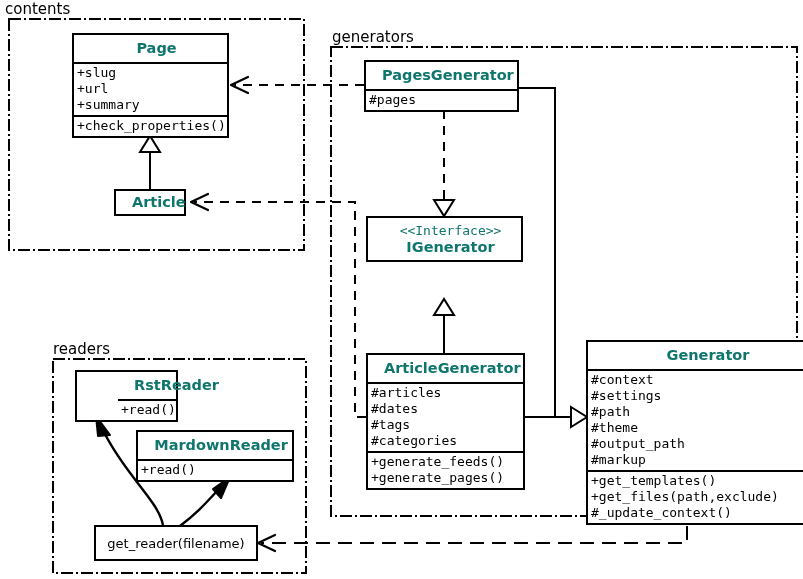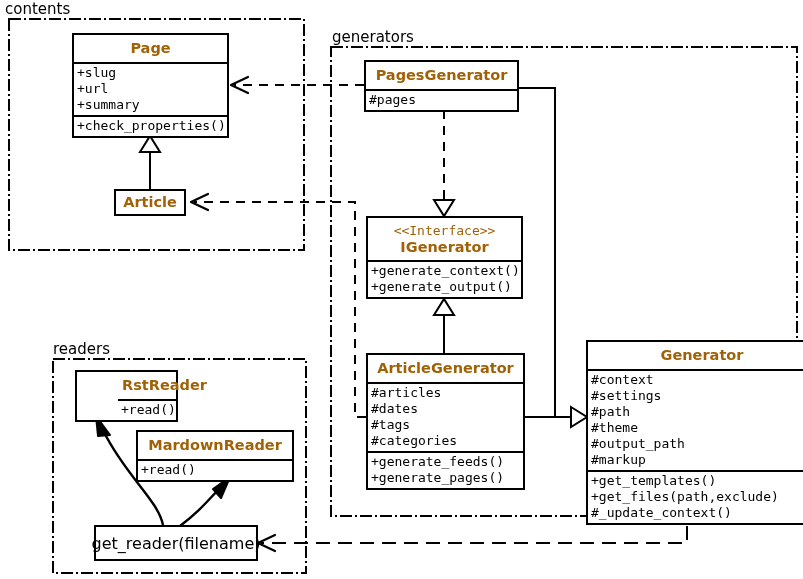--- a/index.html
+++ b/index.html
@@ -31,22 +31,23 @@
     border: 2px solid #000000;
     box-sizing: border-box;
     z-index: 5;
   }
   .umlbox .cname {
     font-weight: bold;
     font-size: 14.5px;
     text-align: center;
     padding: 5px 4px 5px 4px;
     line-height: 1.15;
-    color: #a16207;
-    white-space: nowrap;
+    color: #0f766e;
+    white-space: nowrap;
+    margin-left: 12px;
   }
   .umlbox .stereo {
     font-weight: normal;
     font-size: 13px;
     font-family: "DejaVu Sans Mono", monospace;
     display: block;
     text-align: center;
     line-height: 1.2;
   }
   .umlbox .sect {
@@ -66,21 +67,21 @@
     background: #ffffff;
     border: 2px solid #000000;
     box-sizing: border-box;
     z-index: 5;
     display: flex;
     align-items: center;
     justify-content: center;
   }
   .plainbox .plabel {
     font-family: "DejaVu Sans", sans-serif;
-    font-size: 16px;
+    font-size: 13px;
     color: #000;
     white-space: nowrap;
   }
 
   
   .pkglabel {
     position: absolute;
     font-family: "DejaVu Sans", sans-serif;
     font-size: 15px;
     color: #000;
@@ -180,24 +181,20 @@
 
   <div class="umlbox" style="left:114px; top:189px; width:72px; height:27px;">
     <div class="cname" style="padding-top:3px;">Article</div>
   </div>
 
   <div class="umlbox" style="left:366px; top:216px; width:157px;">
     <div class="cname">
       <span class="stereo">&lt;&lt;Interface&gt;&gt;</span>
       <span>IGenerator</span>
     </div>
-    <div class="sect">
-      <div class="row">+generate_context()</div>
-      <div class="row">+generate_output()</div>
-    </div>
   </div>
 
   <div class="umlbox" style="left:366px; top:353px; width:159px;">
     <div class="cname">ArticleGenerator</div>
     <div class="sect">
       <div class="row">#articles</div>
       <div class="row">#dates</div>
       <div class="row">#tags</div>
       <div class="row">#categories</div>
     </div>

